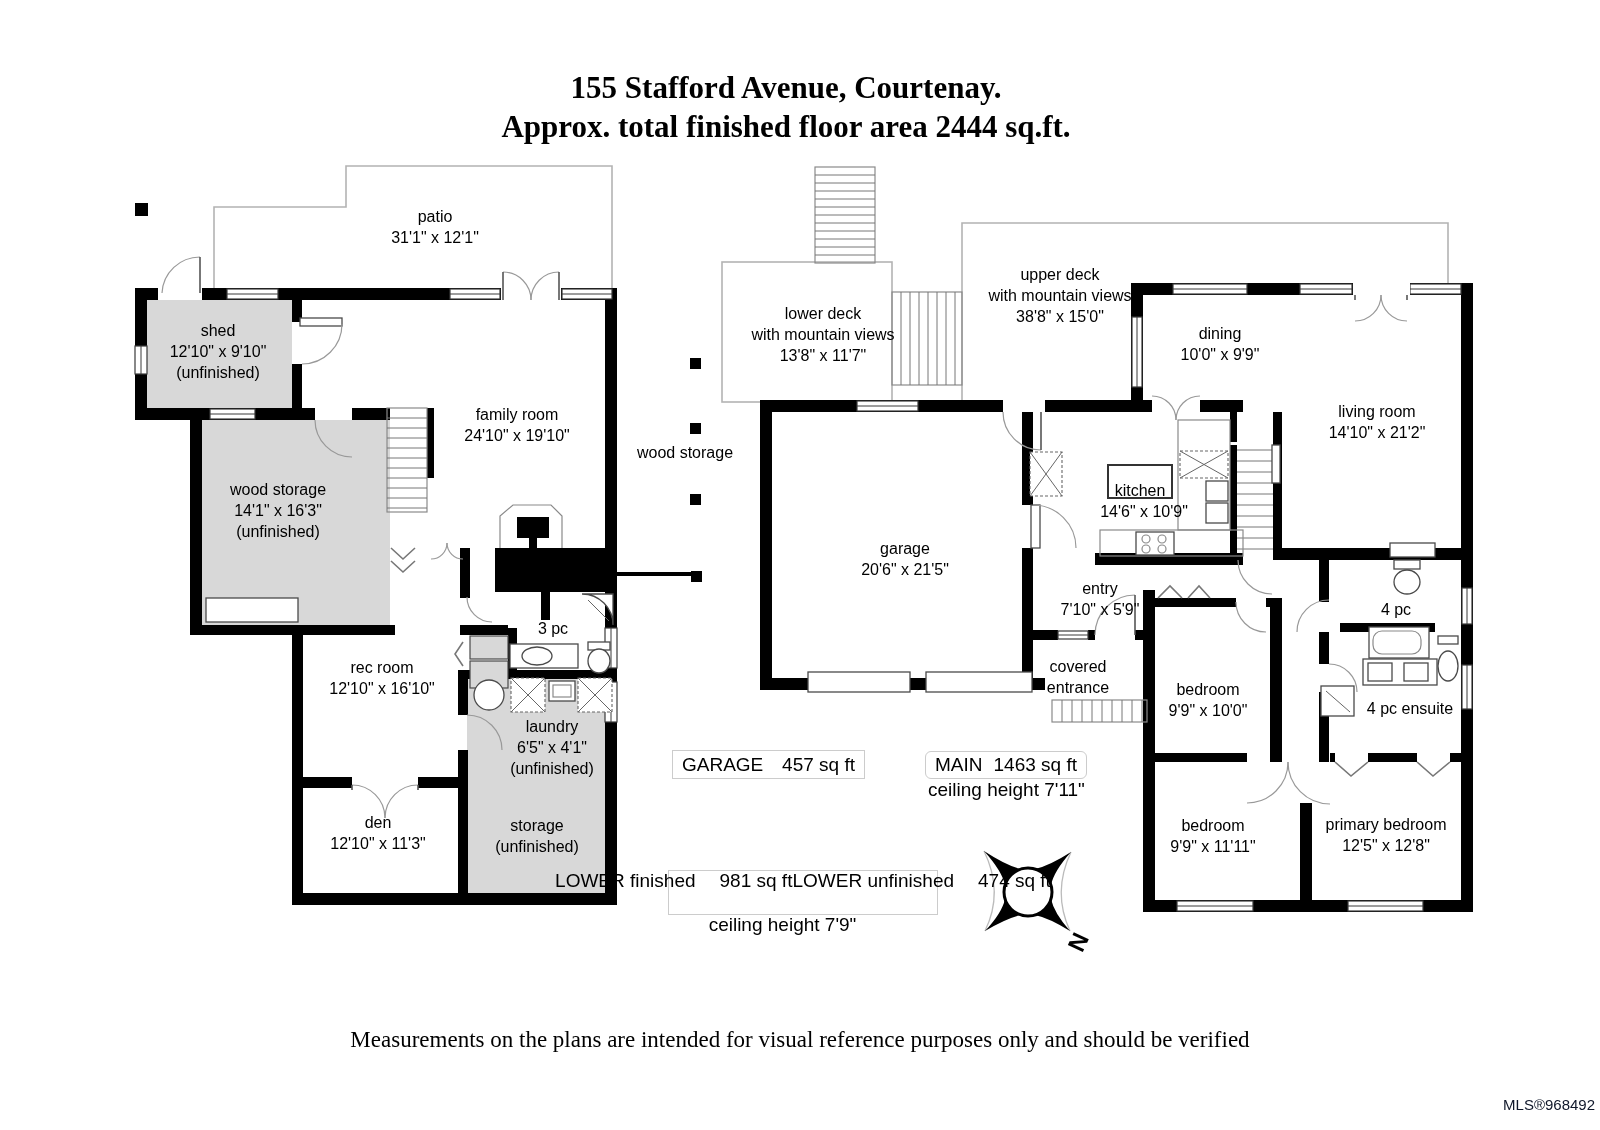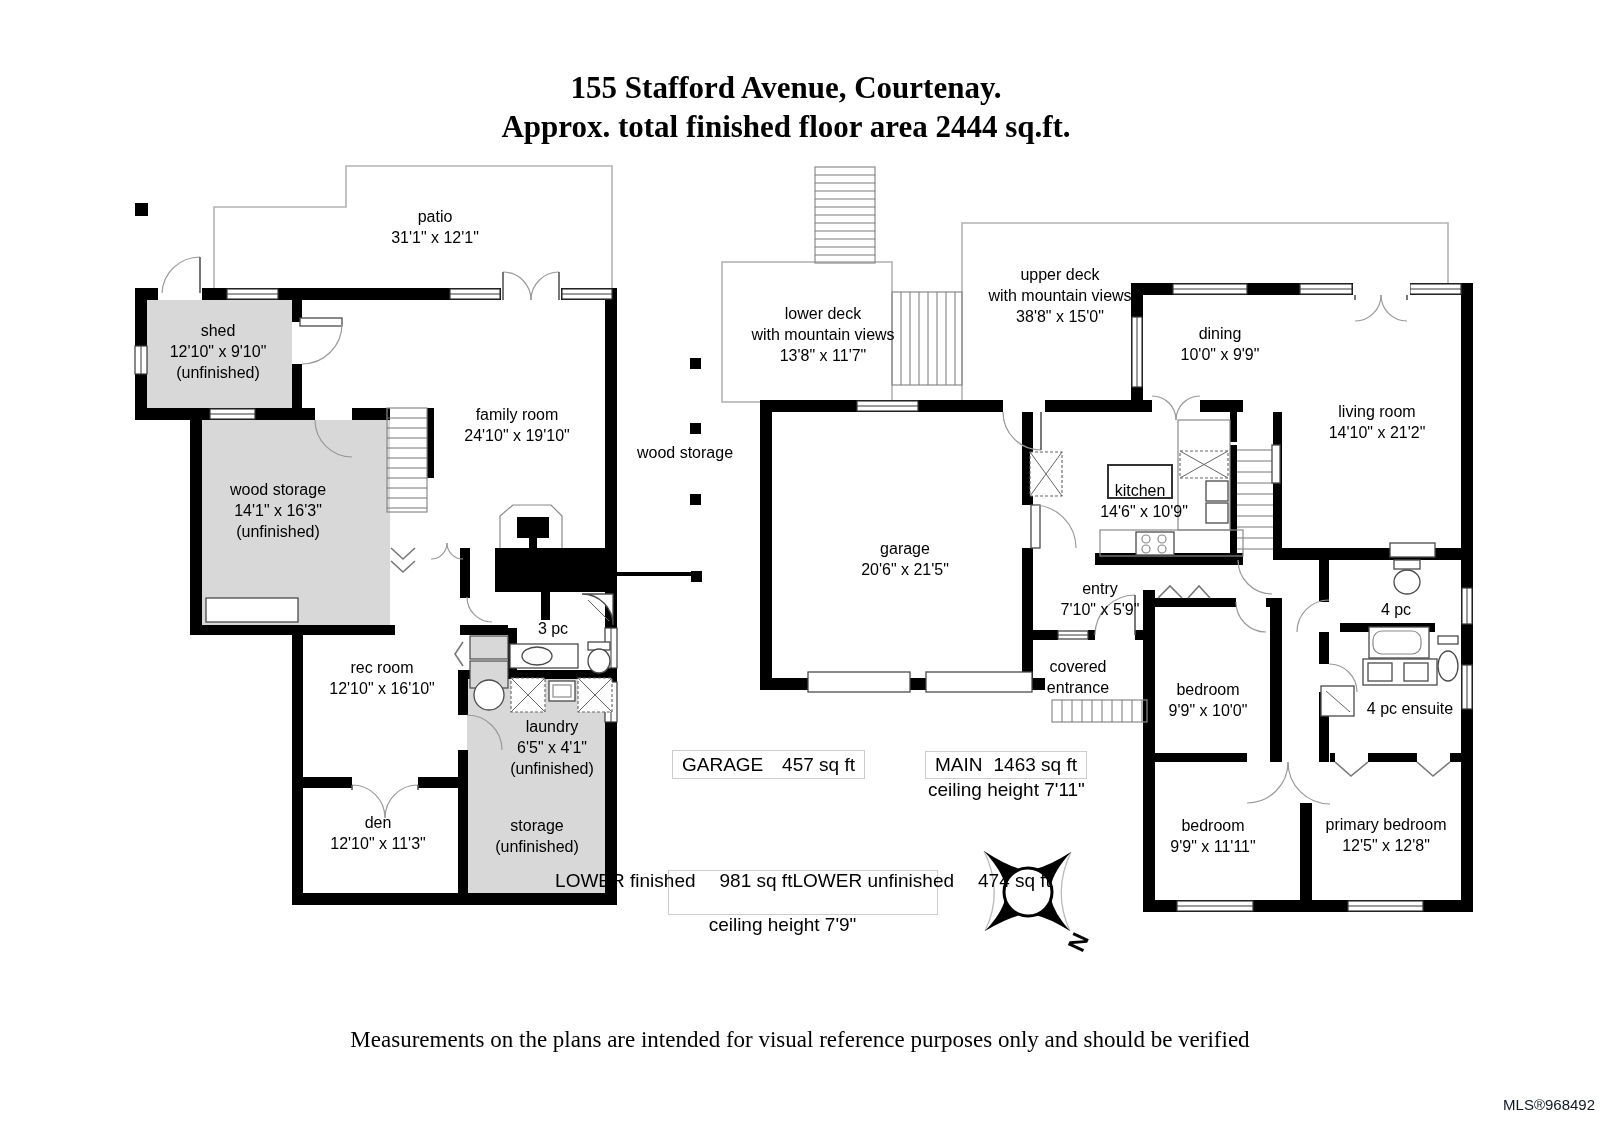--- a/index.html
+++ b/index.html
@@ -476,21 +476,21 @@
       <span>primary bedroom</span>
       <span>12'5" x 12'8"</span>
     </div>
   </div>
 
 <div class="anno-box" style="left:672px;top:750px;width:173px;height:27px;">
   <span>GARAGE</span>
   <span>457 sq ft</span>
 </div>
 
-<div class="anno-box" style="left:925px;top:751px;width:142px;height:26px;">
+<div class="anno-box" style="left:925px;top:751px;width:142px;height:26px;border-radius:6px;">
   <span>MAIN</span>
   <span>1463 sq ft</span>
 </div>
 <div class="ceiling-note" style="left:928px;top:779px;">ceiling height 7'11"</div>
 
 <div class="anno-rows" style="left:668px;top:870px;width:250px;height:43px;">
   <div class="row">
     <span>LOWER finished</span>
     <span class="v">981 sq ft</span>
   </div>

